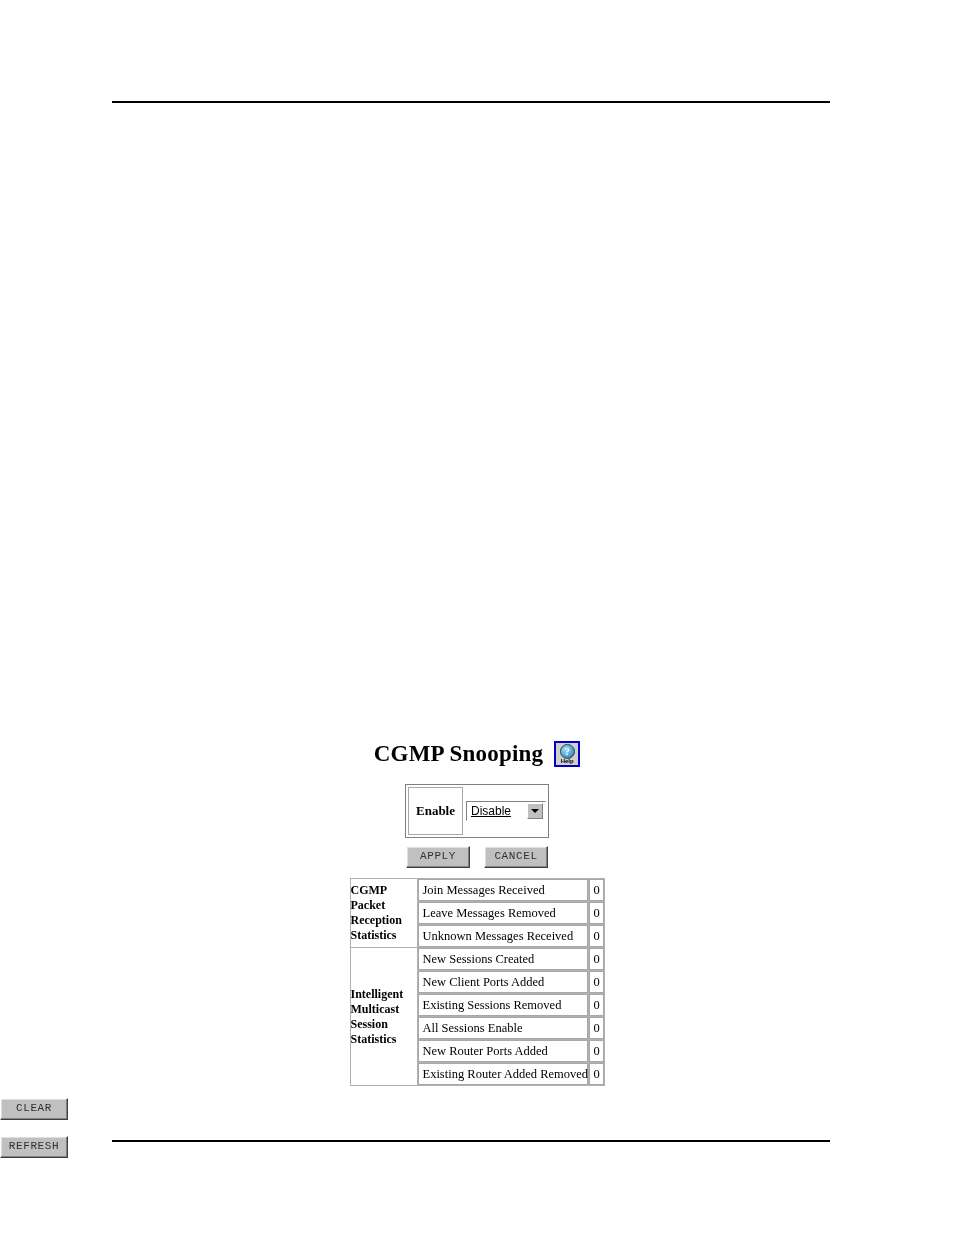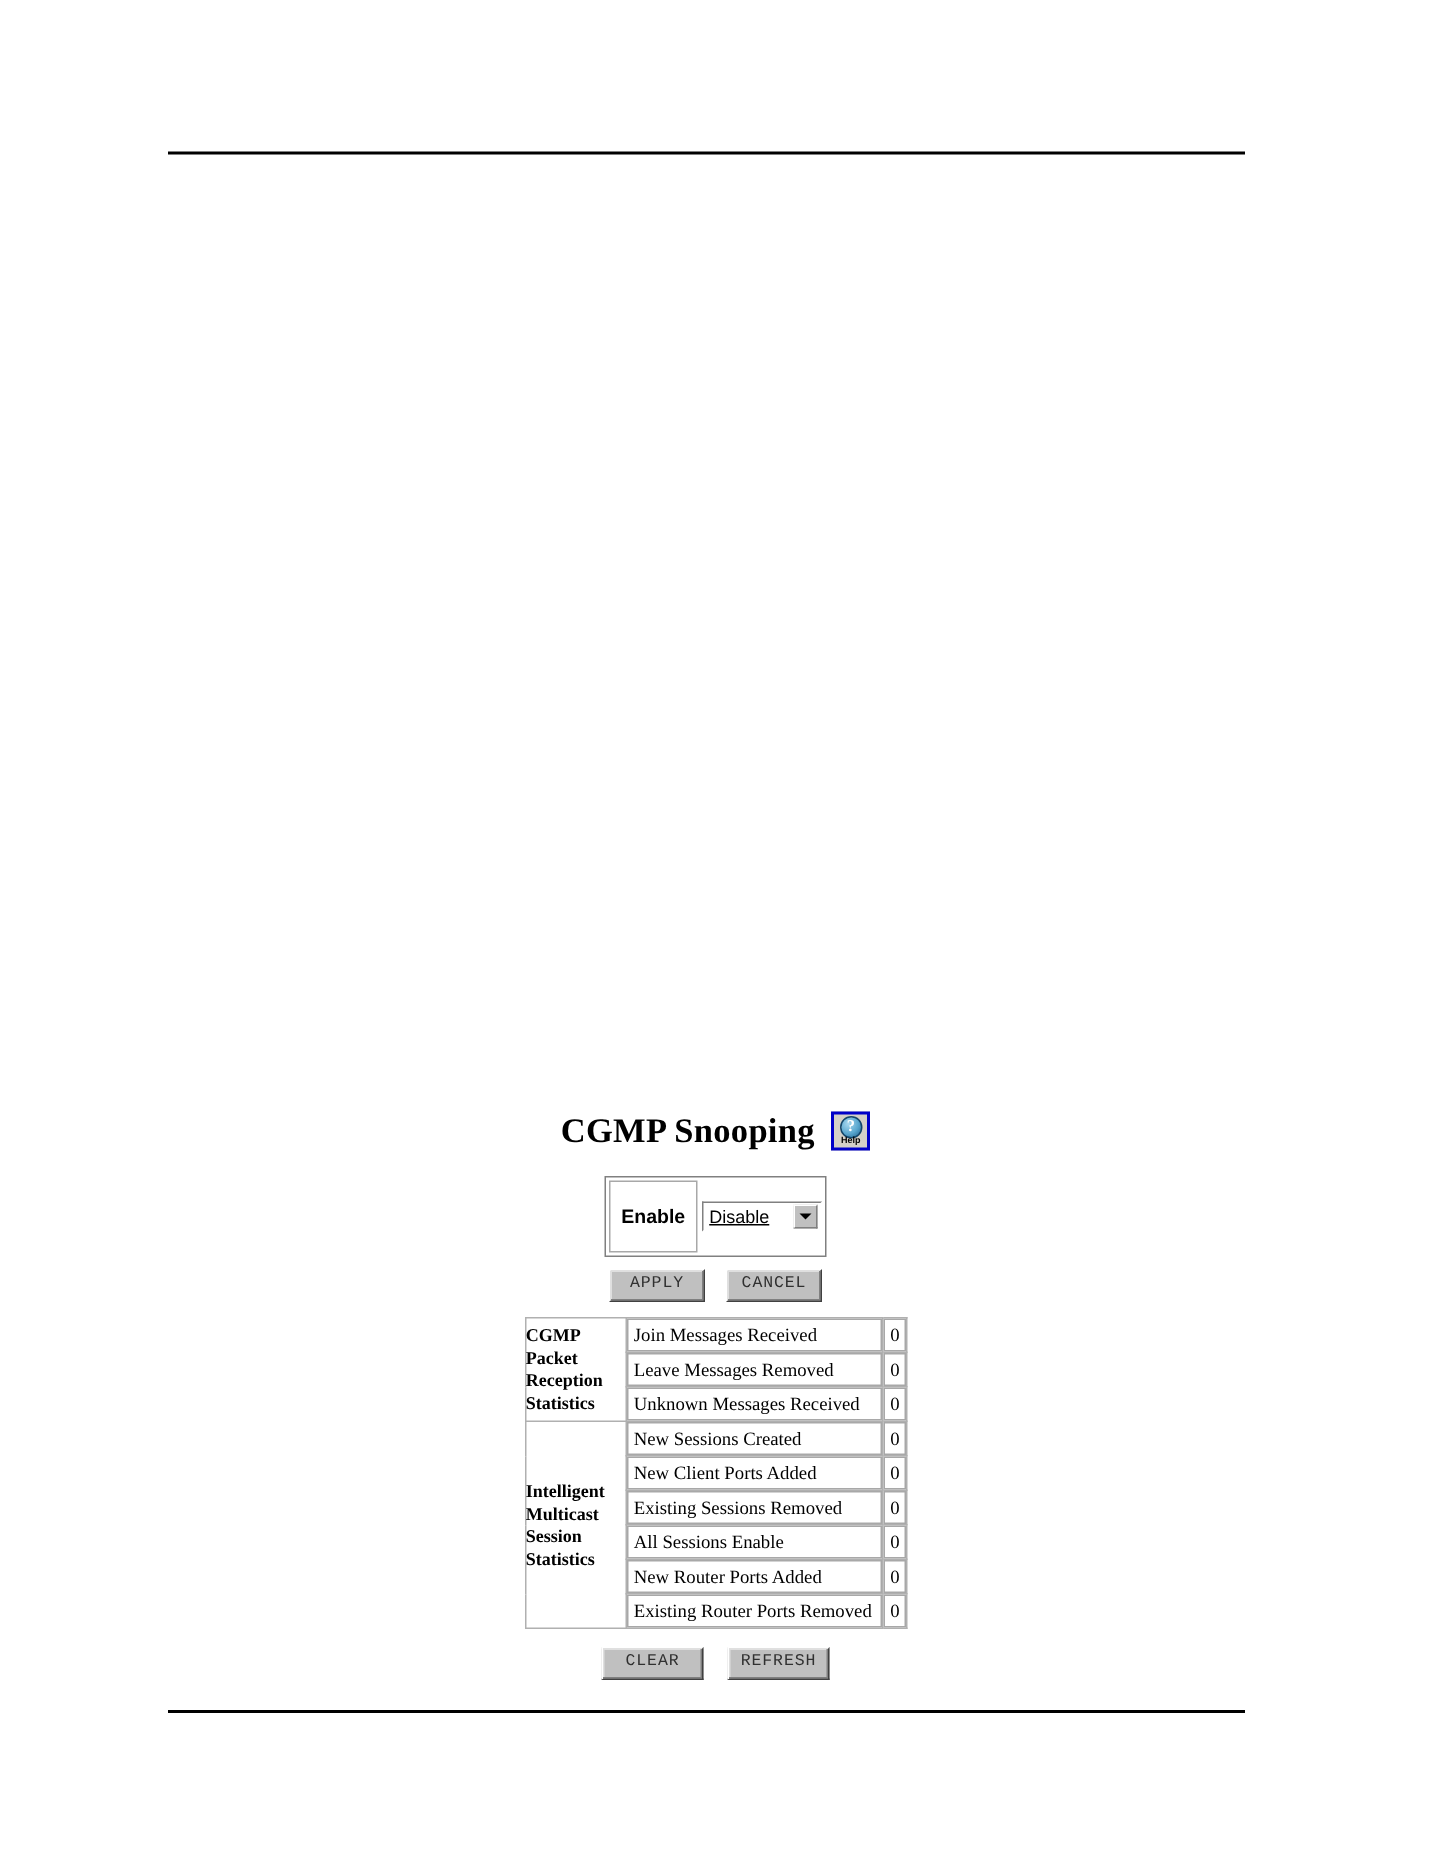--- a/index.html
+++ b/index.html
@@ -104,21 +104,21 @@
     border: 1px solid #808080;
     background: #ffffff;
     display: flex;
     align-items: center;
     padding: 2px;
     box-sizing: border-box;
   }
   .enable-label {
     border: 1px solid #a8a8a8;
     background: #ffffff;
-    font-family: Liberation Sans, sans-serif;
+    font-family: Liberation Serif, serif;
     font-weight: bold;
     font-size: 13px;
     color: #000000;
     padding: 16px 7px;
     white-space: nowrap;
     line-height: 14px;
   }
   .select-ctl {
     margin-left: 3px;
     border: 1px solid;
@@ -174,21 +174,21 @@
     font-family: Liberation Mono, monospace;
     font-size: 11px;
     letter-spacing: 0.6px;
     color: #303030;
     padding: 3px 0 4px 0;
     width: 62px;
     text-align: center;
     cursor: pointer;
     line-height: 13px;
   }
-  .btn-row.bottom { margin-top: 12px; gap: 16px; }
+  .btn-row.bottom { margin-top: 12px; gap: 16px; flex-direction: column; }
   .btn-row.bottom .win-btn { width: 66px; }
 
   
   .stats-wrap {
     display: flex;
     justify-content: center;
     margin-top: 10px;
   }
   table.stats {
     border-collapse: collapse;
@@ -326,21 +326,21 @@
         <tr>
           <td class="statlabel">
             <div class="cellbox label">New Router Ports Added</div>
           </td>
           <td class="statvalue">
             <div class="cellbox value">0</div>
           </td>
         </tr>
         <tr>
           <td class="statlabel">
-            <div class="cellbox label">Existing Router Ports Removed</div>
+            <div class="cellbox label">Existing Router Added Removed</div>
           </td>
           <td class="statvalue">
             <div class="cellbox value">0</div>
           </td>
         </tr>
       </tbody>
     </table>
   </div>
 
   <div class="btn-row bottom">

